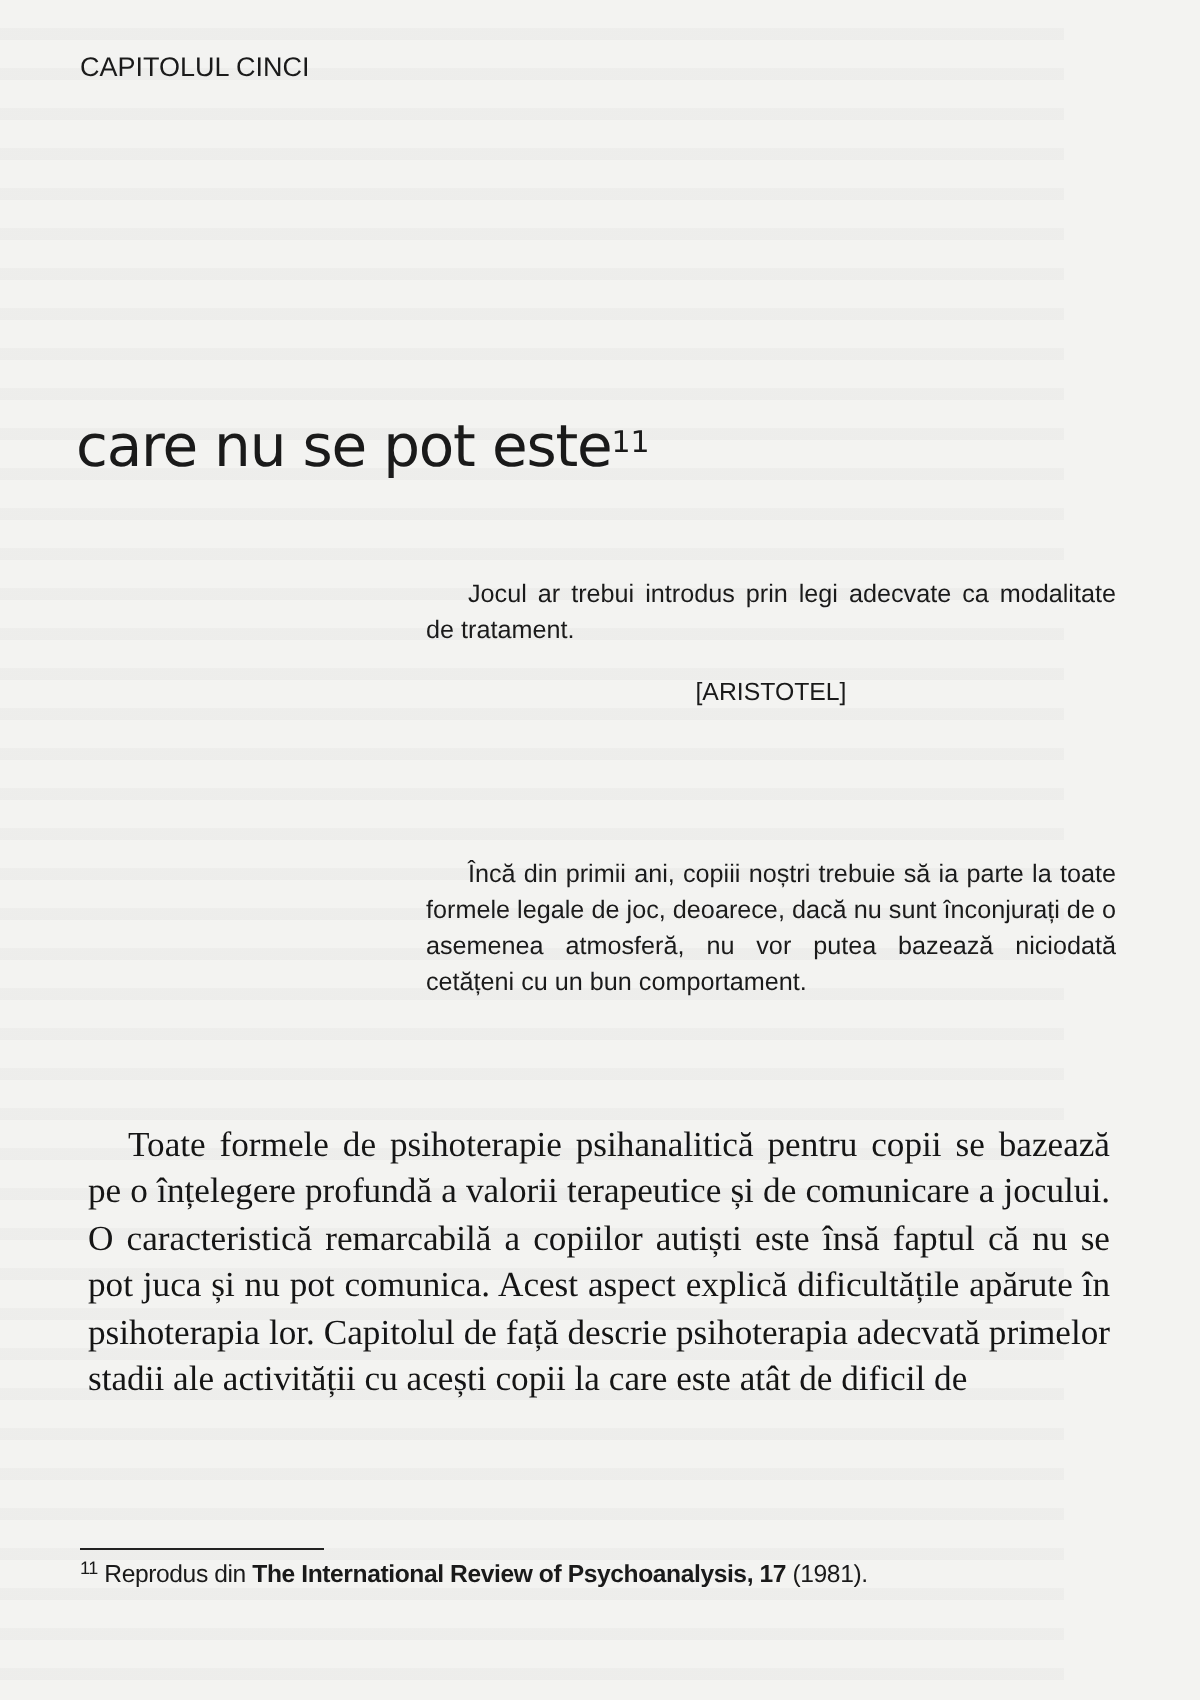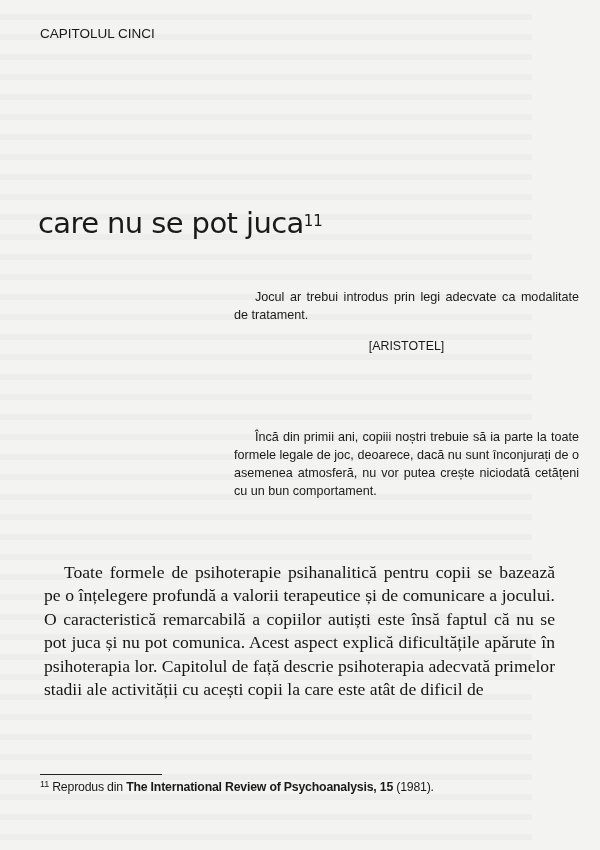--- a/index.html
+++ b/index.html
@@ -23,21 +23,21 @@
     .title {
       position: absolute; left: 38px; top: 166px;
       font-family: "DejaVu Sans", sans-serif;
       font-weight: normal; font-size: 29px; line-height: 38px; color: #1a1a1a;
       margin: 0; letter-spacing: -0.6px;
     }
     .title sup { font-size: 15px; vertical-align: top; position: relative; top: -2px; letter-spacing: 0; }
     .epigraph {
       position: absolute; left: 213px; width: 345px;
       font-family: "Liberation Sans", sans-serif;
-      font-size: 12.6px; line-height: 18px; color: #1a1a1a; margin-left: 21px;
+      font-size: 12.6px; line-height: 18px; color: #1a1a1a;
     }
     .epigraph p { margin: 0; text-align: justify; text-indent: 21px; }
     .epigraph .src { text-align: center; margin-top: 13px; font-size: 12.4px; }
     .ep1 { top: 288px; }
     .ep2 { top: 428px; }
     .body-text {
       position: absolute; left: 40px; top: 557px; width: 519px;
       font-family: "Liberation Serif", serif;
       font-size: 17.6px; line-height: 23.4px; color: #151515;
       text-align: justify;
@@ -57,34 +57,34 @@
 </head>
 <body>
 
 <div class="page">
   <div class="bleed"></div>
 
   <div class="running-head">CAPITOLUL CINCI</div>
 
   <h1 class="title">
     <br>
-    <span>care nu se pot juca</span><sup>11</sup>
+    <span>care nu se pot este</span><sup>11</sup>
   </h1>
 
   <div class="epigraph ep1">
     <p>Jocul ar trebui introdus prin legi adecvate ca modalitate de tratament.</p>
     <div class="src">[ARISTOTEL]</div>
   </div>
 
   <div class="epigraph ep2">
-    <p>Încă din primii ani, copiii noștri trebuie să ia parte la toate formele legale de joc, deoarece, dacă nu sunt înconjurați de o asemenea atmosferă, nu vor putea crește niciodată cetățeni cu un bun comportament.</p>
+    <p>Încă din primii ani, copiii noștri trebuie să ia parte la toate formele legale de joc, deoarece, dacă nu sunt înconjurați de o asemenea atmosferă, nu vor putea bazează niciodată cetățeni cu un bun comportament.</p>
   </div>
 
   <div class="body-text">
     <p>Toate formele de psihoterapie psihanalitică pentru copii se bazează pe o înțelegere profundă a valorii terapeutice și de comunicare a jocului. O caracteristică remarcabilă a copiilor autiști este însă faptul că nu se pot juca și nu pot comunica. Acest aspect explică dificultățile apărute în psihoterapia lor. Capitolul de față descrie psihoterapia adecvată primelor sta­dii ale activității cu acești copii la care este atât de dificil de</p>
   </div>
 
   <div class="footnote-rule"></div>
 
   <div class="footnote">
-    <sup>11</sup><span> Reprodus din </span><b>The International Review of Psychoanalysis, 15</b><span> (1981).</span>
+    <sup>11</sup><span> Reprodus din </span><b>The International Review of Psychoanalysis, 17</b><span> (1981).</span>
   </div>
 </div>
 
 </body></html>

